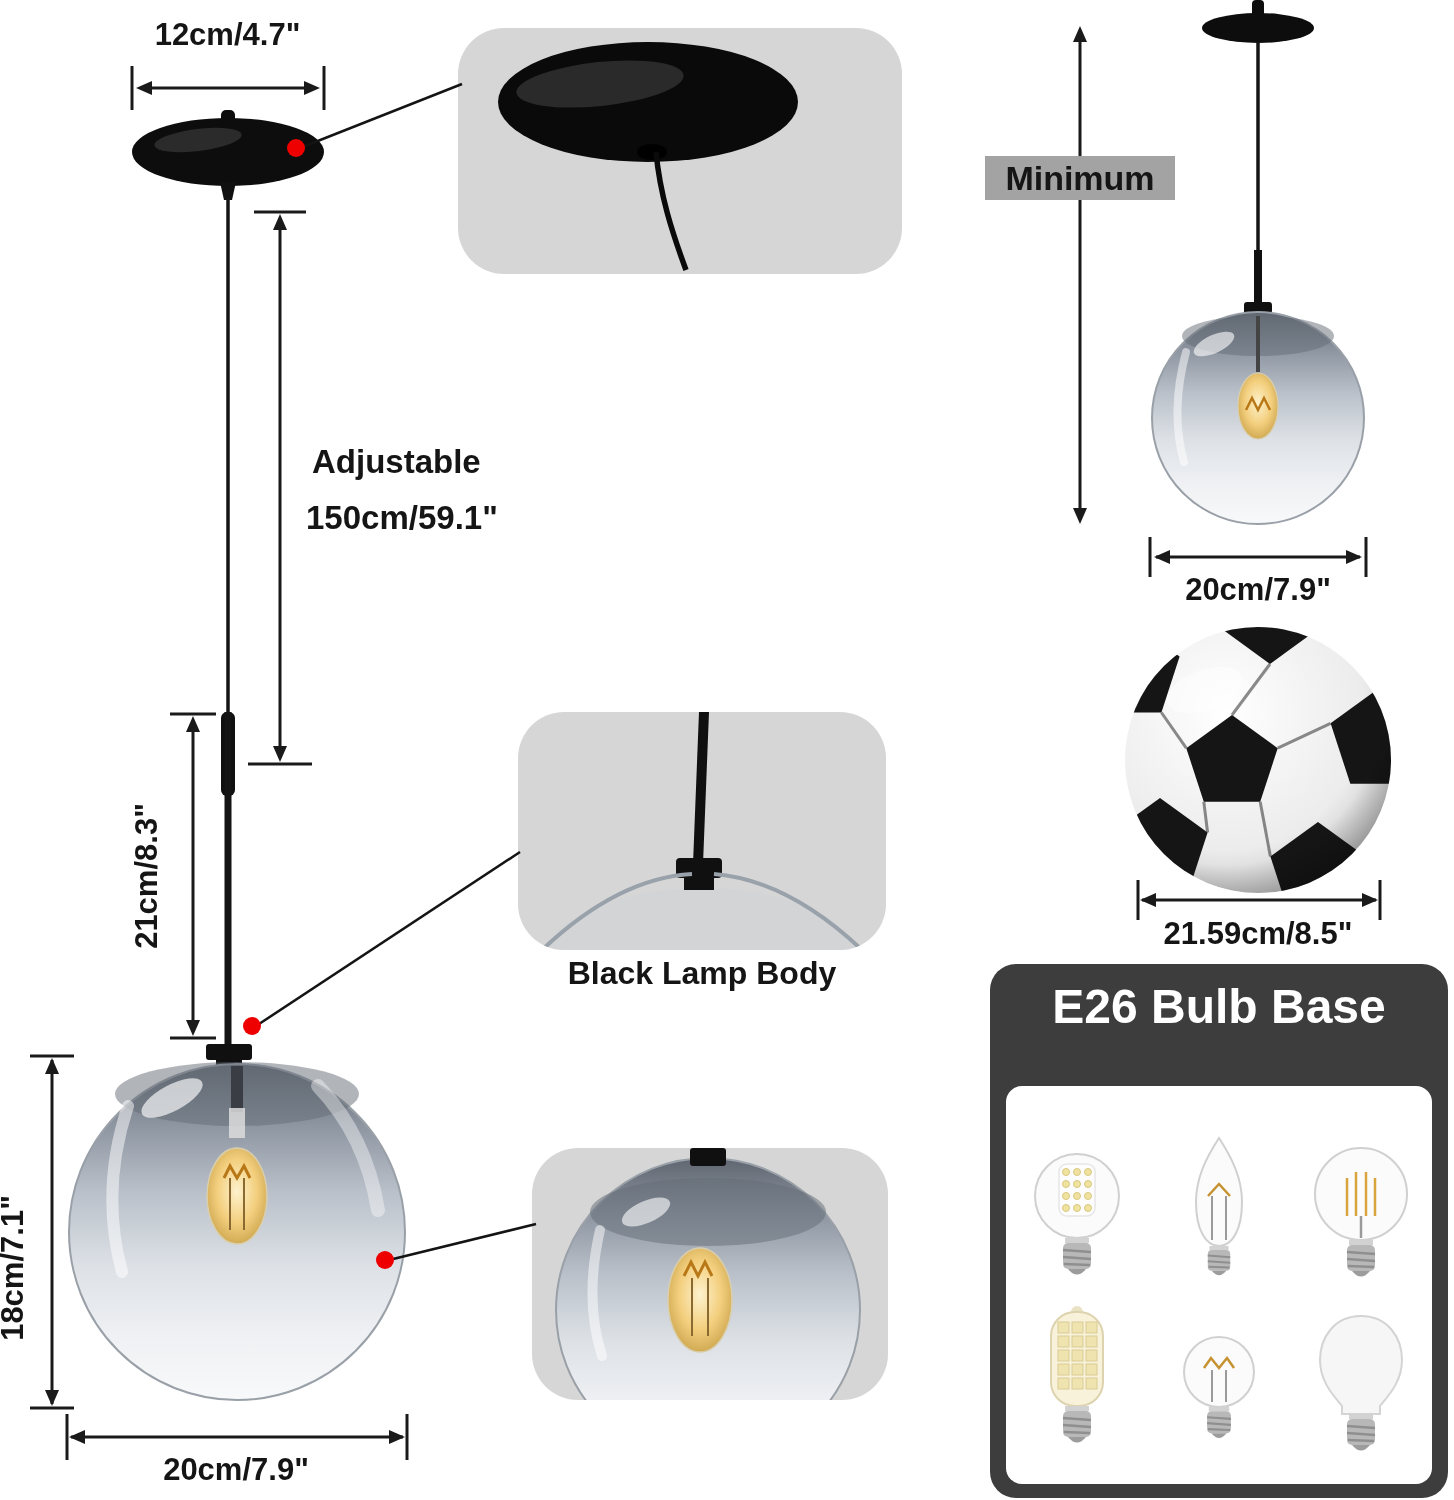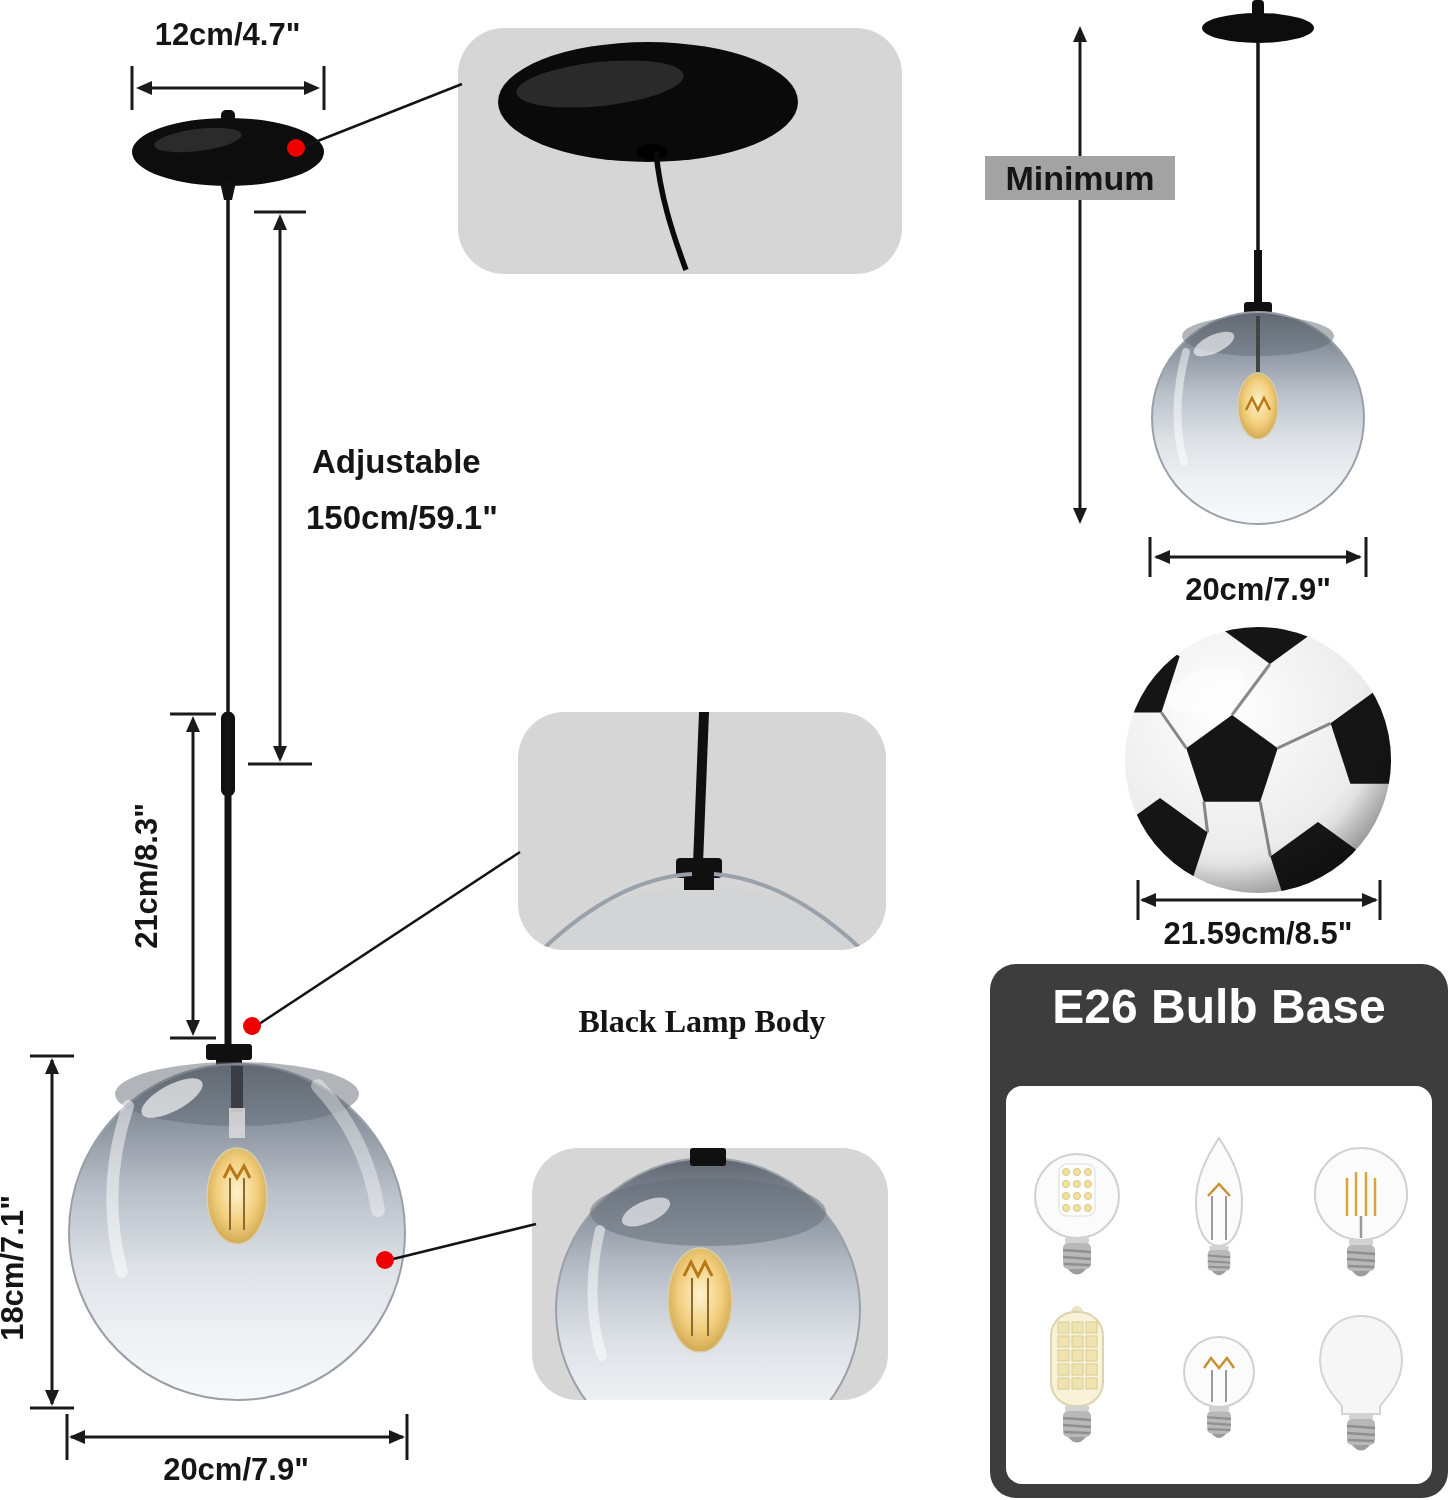--- a/index.html
+++ b/index.html
@@ -312,21 +312,21 @@
 
   <div class="label center" style="left:110px;top:18px;width:235px;font-size:31px;">12cm/4.7"</div>
 
   <div class="label left-align" style="left:312px;top:444px;width:280px;font-size:33px;">Adjustable</div>
   <div class="label left-align" style="left:306px;top:500px;width:320px;font-size:33px;">150cm/59.1"</div>
 
   <div class="label center rot" style="left:40px;top:856px;width:220px;height:40px;font-size:31px;">21cm/8.3"</div>
   <div class="label center rot" style="left:-94px;top:1248px;width:220px;height:40px;font-size:31px;">18cm/7.1"</div>
   <div class="label center" style="left:106px;top:1453px;width:260px;font-size:31px;">20cm/7.9"</div>
 
-  <div class="label center" style="left:522px;top:1004px;width:360px;font-size:32px;font-family:Liberation Serif, serif;">Black Lamp Body</div>
+  <div class="label center" style="left:522px;top:956px;width:360px;font-size:32px;">Black Lamp Body</div>
 
   <div class="label center white-bg" style="left:985px;top:156px;width:190px;font-size:34px;padding:3px 0;">Minimum</div>
   <div class="label center" style="left:1128px;top:573px;width:260px;font-size:31px;">20cm/7.9"</div>
   <div class="label center" style="left:1108px;top:917px;width:300px;font-size:31px;">21.59cm/8.5"</div>
 
   <div class="label center etitle" style="left:1000px;top:980px;width:438px;font-size:48px;">E26 Bulb Base</div>
 
 </div>
 
 </body></html>

